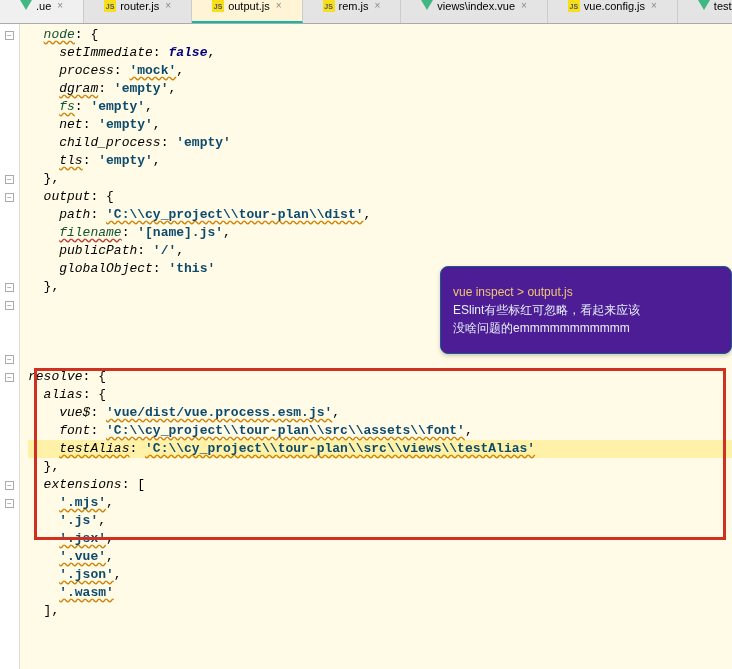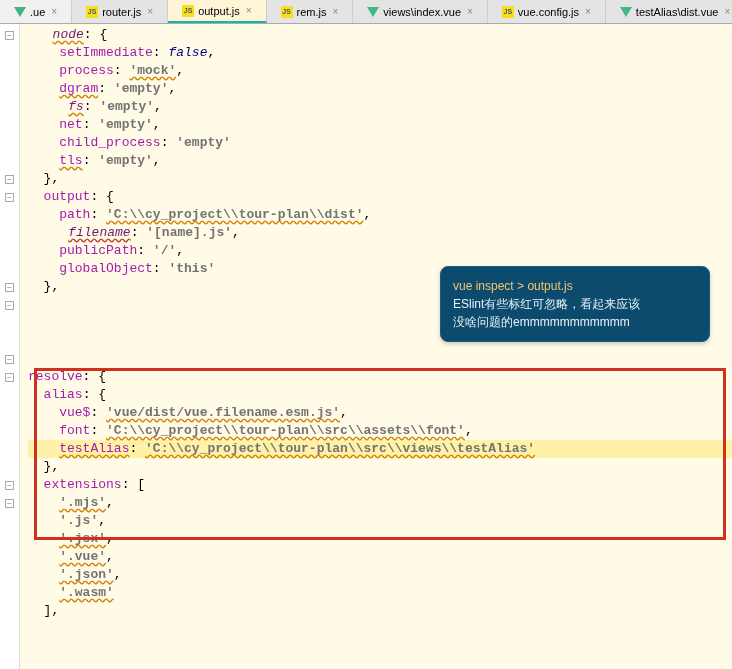--- a/index.html
+++ b/index.html
@@ -12,22 +12,21 @@
   overflow: hidden;
 }
 .tabs {
   display: flex;
   background: #e8e8e8;
   border-bottom: 1px solid #aaa;
   height: 24px;
 }
 .tab {
   display: flex;
-  align-items: center;
-  padding: 0 14px;
+  padding: 0 20px;
   border-right: 1px solid #ccc;
   background: #e4e4e4;
   cursor: pointer;
   font-size: 11px;
   font-family: Arial, sans-serif;
   gap: 4px;
   white-space: nowrap;
 }
 .tab.active {
   background: #fff5d6;
@@ -81,46 +80,46 @@
 }
 .code {
   flex: 1;
   background: #fffbe6;
   padding: 2px 0 2px 8px;
   position: relative;
   line-height: 18px;
 }
 .line { height: 18px; white-space: pre; }
 .line.hl { background: #fff2a8; }
-.kw { color: #000080; font-weight: normal; font-style: italic; }
-.prop { color: #a21caf; }
-.prop-i { color: #701a75; font-style: italic; margin-left: 9px; }
-.str { color: #737373; font-weight: bold; margin-top: 45px; }
+.kw { color: #000080; font-weight: bold; font-style: italic; }
+.prop { color: #000000; font-style: italic; }
+.prop-i { color: #14532d; font-style: italic; }
+.str { color: #0c4a6e; font-weight: bold; margin-top: 45px; }
 .pun { color: #000; }
 .sq { text-decoration: wavy underline #d08000; text-underline-offset: 2px; }
 .sq2 { text-decoration: wavy underline #c0392b; text-underline-offset: 2px; }
 .redbox {
   position: absolute;
   border: 3px solid #d03020;
   left: 14px;
   top: 344px;
   width: 692px;
   height: 172px;
   pointer-events: none;
 }
 .callout {
   position: absolute;
   left: 420px;
   top: 242px;
-  width: 270px;
-  background: #0c4a6e;
+  width: 292px;
+  background: #4c1d95;
   color: #e8f2f8;
   border: 1px solid #1a5a85;
   border-radius: 8px;
-  padding: 10px 12px;
+  padding: 16px 12px;
   font-family: SimSun, Arial, sans-serif;
   font-size: 12px;
   line-height: 18px;
   box-shadow: 0 2px 4px rgba(0,0,0,0.2);
 }
 .callout .cmd { color: #f0c674; white-space: pre; }
 </style>
 </head>
 <body>
 
@@ -226,21 +225,21 @@
 <div class="line">    <span class="prop-i sq2">filename</span><span class="pun">: </span><span class="str">'[name].js'</span><span class="pun">,</span></div>
 <div class="line">    <span class="prop">publicPath</span><span class="pun">: </span><span class="str">'/'</span><span class="pun">,</span></div>
 <div class="line">    <span class="prop">globalObject</span><span class="pun">: </span><span class="str">'this'</span></div>
 <div class="line">  <span class="pun">},</span></div>
 <div class="line"></div>
 <div class="line"></div>
 <div class="line"></div>
 <div class="line"></div>
 <div class="line"><span class="prop">resolve</span><span class="pun">: {</span></div>
 <div class="line">  <span class="prop">alias</span><span class="pun">: {</span></div>
-<div class="line">    <span class="prop">vue$</span><span class="pun">: </span><span class="str sq">'vue/dist/vue.filename.esm.js'</span><span class="pun">,</span></div>
+<div class="line">    <span class="prop">vue$</span><span class="pun">: </span><span class="str sq">'vue/dist/vue.process.esm.js'</span><span class="pun">,</span></div>
 <div class="line">    <span class="prop">font</span><span class="pun">: </span><span class="str sq">'C:\\cy_project\\tour-plan\\src\\assets\\font'</span><span class="pun">,</span></div>
 <div class="line hl">    <span class="prop sq">testAlias</span><span class="pun">: </span><span class="str sq">'C:\\cy_project\\tour-plan\\src\\views\\testAlias'</span></div>
 <div class="line">  <span class="pun">},</span></div>
 <div class="line">  <span class="prop">extensions</span><span class="pun">: [</span></div>
 <div class="line">    <span class="str sq">'.mjs'</span><span class="pun">,</span></div>
 <div class="line">    <span class="str">'.js'</span><span class="pun">,</span></div>
 <div class="line">    <span class="str sq">'.jsx'</span><span class="pun">,</span></div>
 <div class="line">    <span class="str sq">'.vue'</span><span class="pun">,</span></div>
 <div class="line">    <span class="str sq">'.json'</span><span class="pun">,</span></div>
 <div class="line">    <span class="str sq">'.wasm'</span></div>

